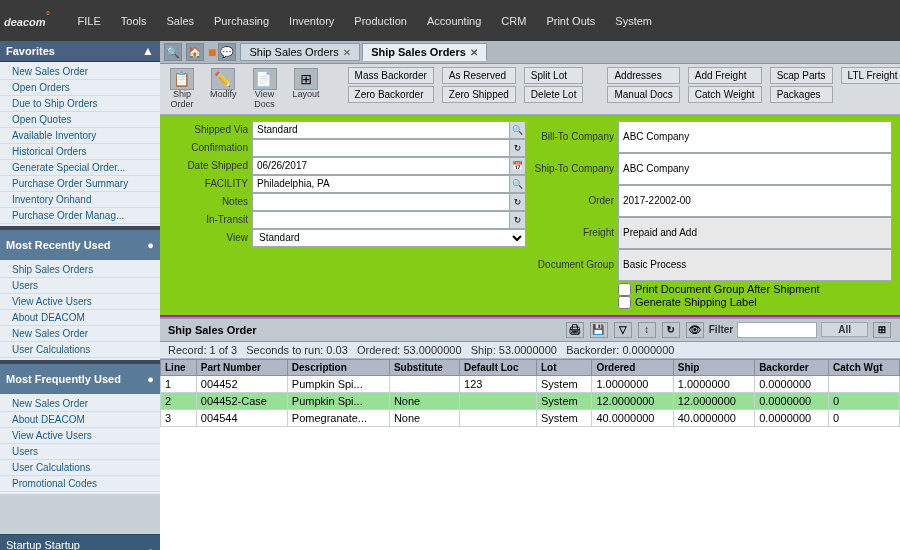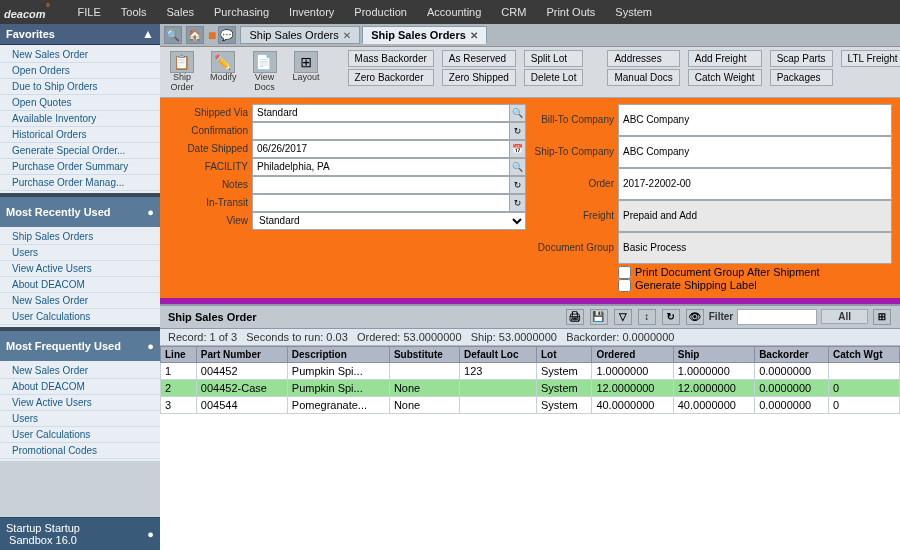--- a/index.html
+++ b/index.html
@@ -1,19 +1,19 @@
 <!DOCTYPE html>
 <html><head>
   <meta charset="utf-8">
   <style>
     * { box-sizing: border-box; margin: 0; padding: 0; font-family: Arial, sans-serif; font-size: 11px; }
     body { width: 900px; height: 550px; overflow: hidden; background: #d0d0d0; }
 
     
-    .top-bar { background: #3a3a3a; height: 24px; display: flex; align-items: center; padding: 0 4px; }
+    .top-bar { background: #3a3a3a; height: 41px; display: flex; align-items: center; padding: 0 4px; }
     .logo { color: white; font-size: 18px; font-weight: bold; font-style: italic; margin-right: 20px; font-family: Georgia, serif; }
     .logo span { color: #e8e8e8; }
     .menu-bar { display: flex; gap: 4px; }
     .menu-item { color: #e0e0e0; padding: 2px 8px; cursor: pointer; font-size: 11px; }
 
     
     .main-layout { display: flex; height: 526px; }
 
     
     .sidebar { width: 160px; background: #3a4a5a; display: flex; flex-direction: column; overflow: hidden; }
@@ -39,21 +39,21 @@
     
     .action-toolbar { background: #d8dce0; border-bottom: 1px solid #a0a8b0; padding: 3px 6px; display: flex; align-items: flex-start; gap: 8px; }
     .toolbar-btn { display: flex; flex-direction: column; align-items: center; cursor: pointer; padding: 1px 4px; }
     .toolbar-btn-icon { width: 24px; height: 22px; background: #b0b8c0; border: 1px solid #9098a0; display: flex; align-items: center; justify-content: center; font-size: 14px; }
     .toolbar-btn-label { font-size: 9px; color: #333; text-align: center; line-height: 1.1; }
     .toolbar-divider { width: 1px; height: 40px; background: #a0a8b0; margin: 0 4px; }
     .toolbar-action-group { display: flex; flex-direction: column; gap: 2px; }
     .toolbar-action-btn { background: #e0e4e8; border: 1px solid #a0a8b0; padding: 2px 6px; cursor: pointer; font-size: 10px; white-space: nowrap; }
 
     
-    .form-area { background: #f97316; padding: 6px 8px; display: grid; grid-template-columns: 1fr 1fr; gap: 4px 8px; border-bottom: 6px solid #a21caf; }
+    .form-area { background: #84cc16; padding: 6px 8px; display: grid; grid-template-columns: 1fr 1fr; gap: 4px 8px; border-bottom: 2px solid #a21caf; }
     .form-row { display: flex; align-items: center; gap: 4px; }
     .form-label { width: 80px; text-align: right; color: #333; font-size: 10px; flex-shrink: 0; }
     .form-input { flex: 1; border: 1px solid #a0a8b0; background: white; padding: 1px 4px; font-size: 10px; height: 32px; }
     .form-input-with-btn { display: flex; flex: 1; }
     .form-input-with-btn input { flex: 1; border: 1px solid #a0a8b0; background: white; padding: 1px 4px; font-size: 10px; height: 18px; }
     .form-input-btn { width: 16px; height: 18px; background: #d0d8e0; border: 1px solid #a0a8b0; border-left: none; display: flex; align-items: center; justify-content: center; cursor: pointer; font-size: 9px; }
     .form-select { flex: 1; border: 1px solid #a0a8b0; background: white; padding: 1px 2px; font-size: 10px; height: 18px; }
     .form-checkbox { display: flex; align-items: center; gap: 4px; }
 
     
@@ -106,20 +106,21 @@
     </div>
     <div class="sidebar-list">
       <div class="item">New Sales Order</div>
       <div class="item">Open Orders</div>
       <div class="item">Due to Ship Orders</div>
       <div class="item">Open Quotes</div>
       <div class="item">Available Inventory</div>
       <div class="item">Historical Orders</div>
       <div class="item">Generate Special Order...</div>
       <div class="item">Purchase Order Summary</div>
+      <div class="item">Inventory Onhand</div>
       <div class="item">Purchase Order Manag...</div>
     </div>
     <div class="sidebar-divider"></div>
     <div class="sidebar-section-header">
       <span>Most Recently Used</span>
       <span style="cursor:pointer;">●</span>
     </div>
     <div class="sidebar-list">
       <div class="item">Ship Sales Orders</div>
       <div class="item">Users</div>

